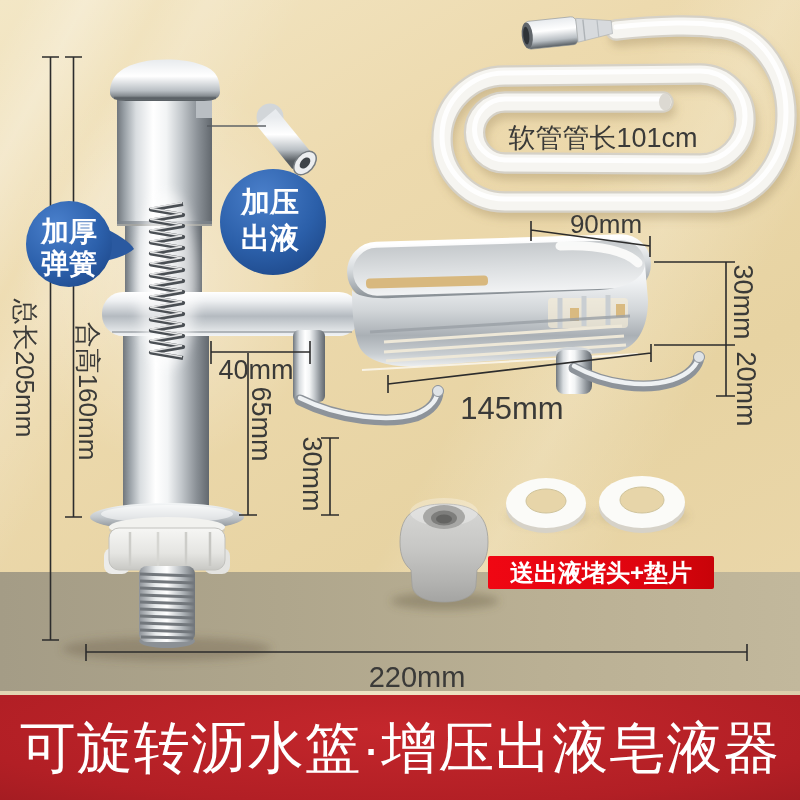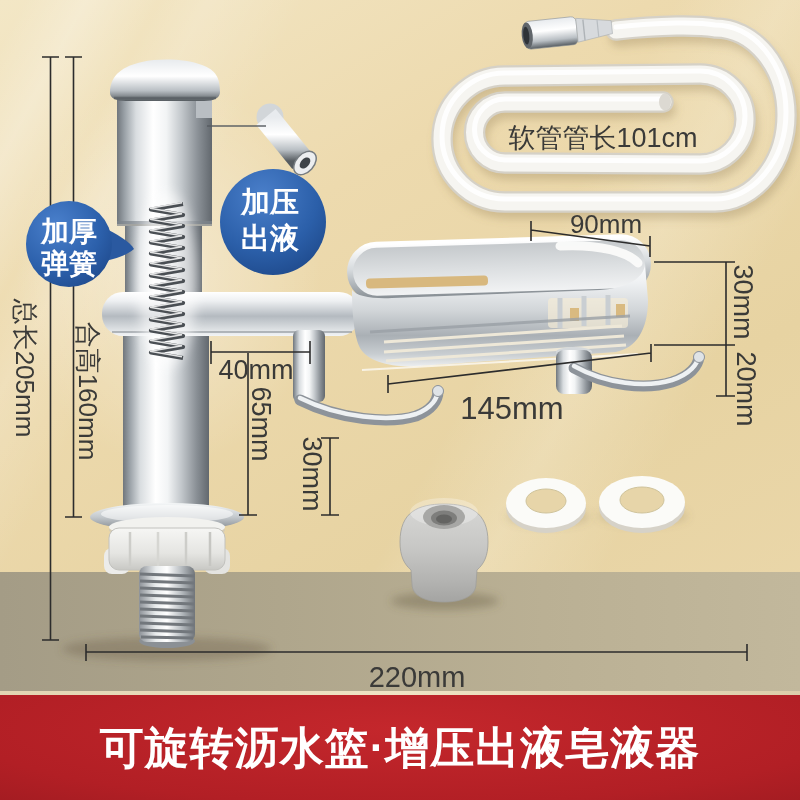--- a/index.html
+++ b/index.html
@@ -22,21 +22,21 @@
   .counter-edge{
     position:absolute;left:0;top:691px;width:800px;height:4px;
     background:linear-gradient(90deg,#e2d4b2,#efe3c4 50%,#dccdaa);
   }
   .banner{
     position:absolute;left:0;top:695px;width:800px;height:105px;
     display:flex;align-items:center;justify-content:center;
     background:radial-gradient(120% 160% at 50% 32%, #c4272c 0%, #b21f25 45%, #95191e 76%, #7a1217 100%);
   }
   .banner-text{
-    color:#ffffff;font-size:44px;font-weight:bold;letter-spacing:1px;
+    color:#ffffff;font-size:56px;font-weight:normal;letter-spacing:1px;
     white-space:nowrap;line-height:1;
   }
   .gift-label{
     position:absolute;left:488px;top:556px;width:226px;height:33px;
     background:linear-gradient(90deg,#f00713 0%,#de040f 70%,#c80309 100%);
     display:flex;align-items:center;justify-content:center;border-radius:2px;
   }
   .gift-text{color:#fff;font-size:24px;font-weight:bold;white-space:nowrap;line-height:1;}
   svg.art{position:absolute;left:0;top:0;pointer-events:none;}
   .dim{stroke:#2c2c2c;stroke-width:1.6;fill:none;}
@@ -295,14 +295,17 @@
     </g>
 
     <g>
       <path d="M100,226 C118,234 130,242 134,249 C126,256 112,260 98,262 Z" fill="#2a59a0"></path>
       <circle cx="69" cy="244" r="43" fill="url(#gradBlue1)"></circle>
       <text class="badge-t" x="69" y="241" font-size="28" text-anchor="middle">加厚</text>
       <text class="badge-t" x="69" y="273" font-size="28" text-anchor="middle">弹簧</text>
     </g>
   </svg>
 
+  <div class="gift-label">
+    <div class="gift-text">送出液堵头+垫片</div>
+  </div>
 
 </div>
 
 </body></html>

